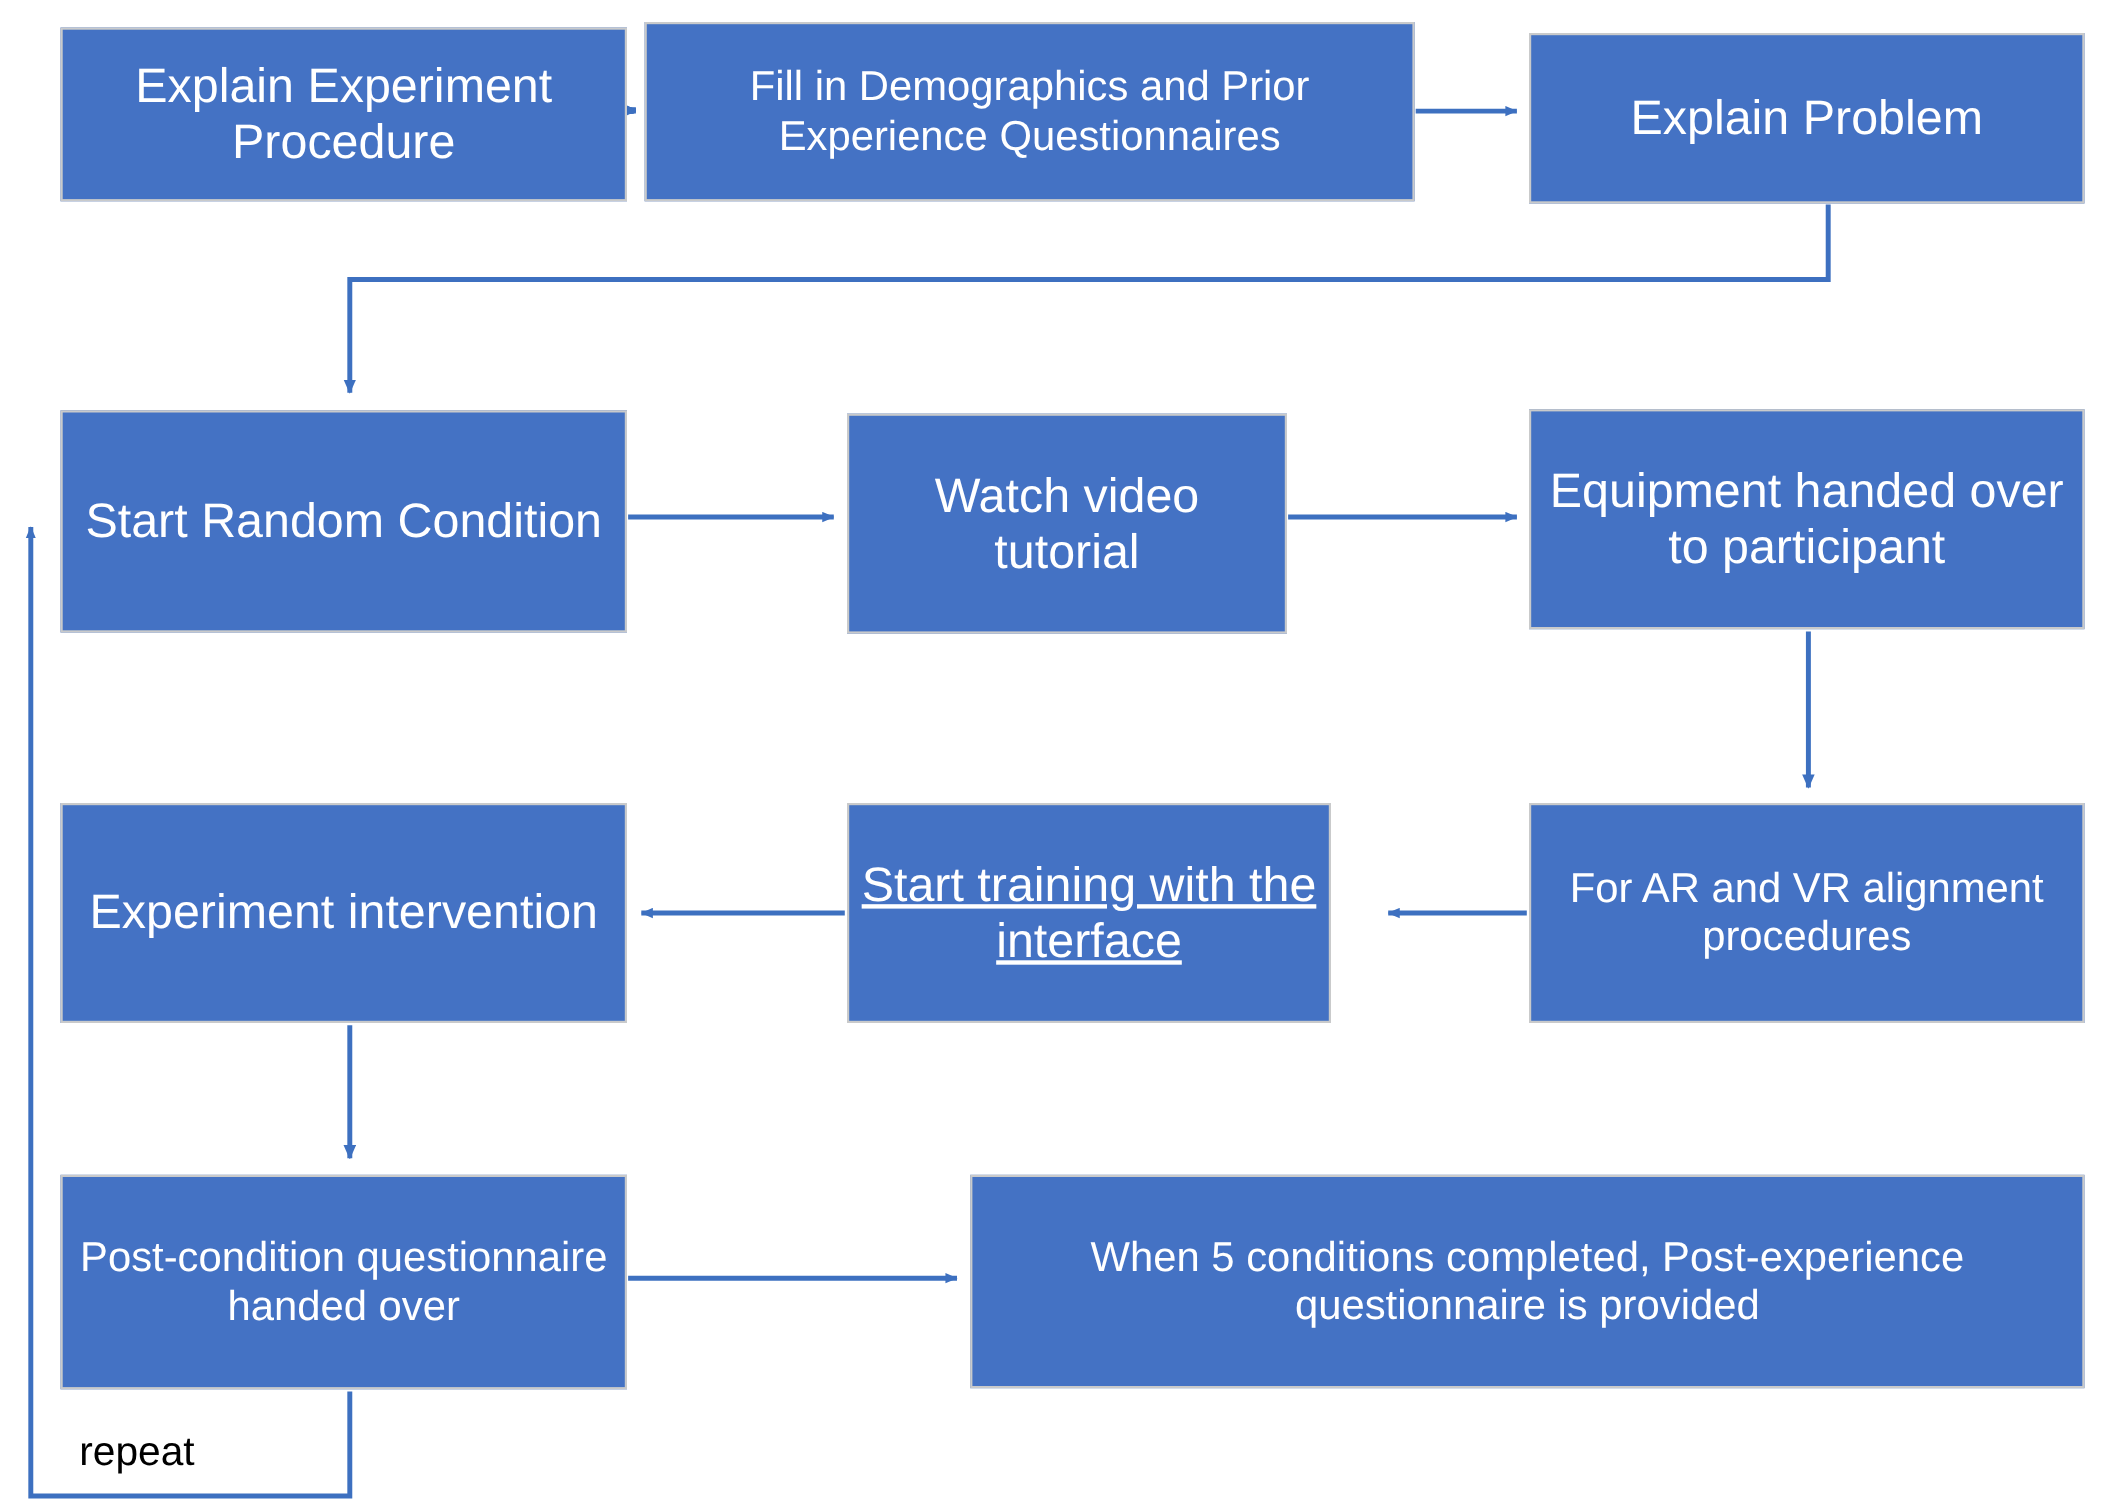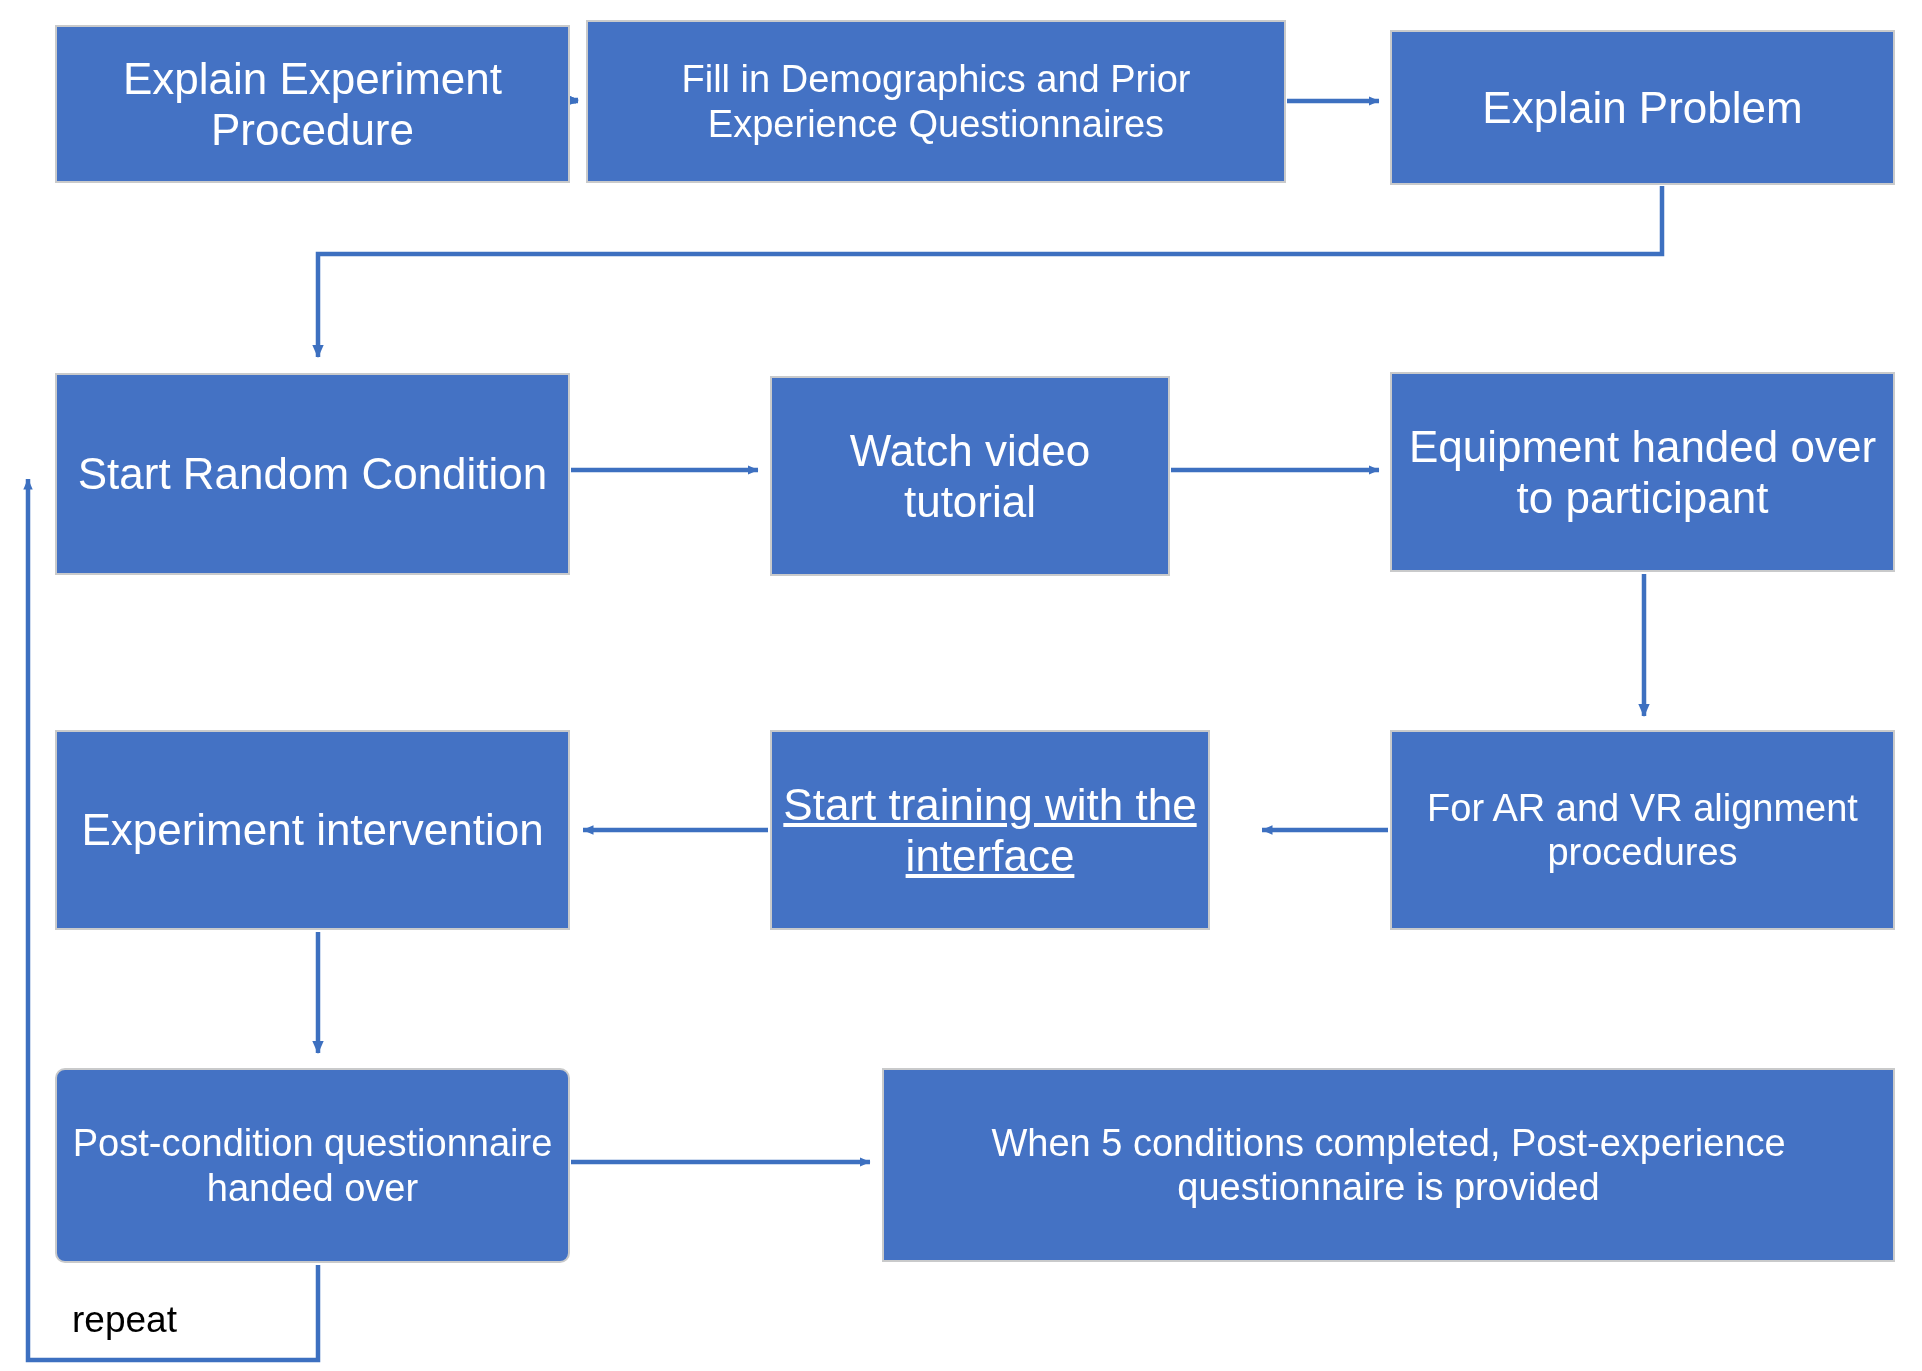--- a/index.html
+++ b/index.html
@@ -178,21 +178,21 @@
   </div>
 
   <div class="node" style="left:770px; top:730px; width:440px; height:200px; font-size:44px;text-decoration:underline;">
     <span>Start training with the interface</span>
   </div>
 
   <div class="node" style="left:1390px; top:730px; width:505px; height:200px; font-size:38px;text-align:center;">
     <span>For AR and VR alignment procedures</span>
   </div>
 
-  <div class="node" style="left:55px; top:1068px; width:515px; height:195px; font-size:38px;border-radius:10px;">
+  <div class="node" style="left:55px; top:1068px; width:515px; height:195px; font-size:38px;">
     <span>Post-condition questionnaire handed over</span>
   </div>
 
   <div class="node" style="left:882px; top:1068px; width:1013px; height:194px; font-size:38px;">
     <span>When 5 conditions completed, Post-experience questionnaire is provided</span>
   </div>
 
   <div class="repeat-label" style="left:32px; top:1299px;">
     <span>repeat</span>
   </div>

